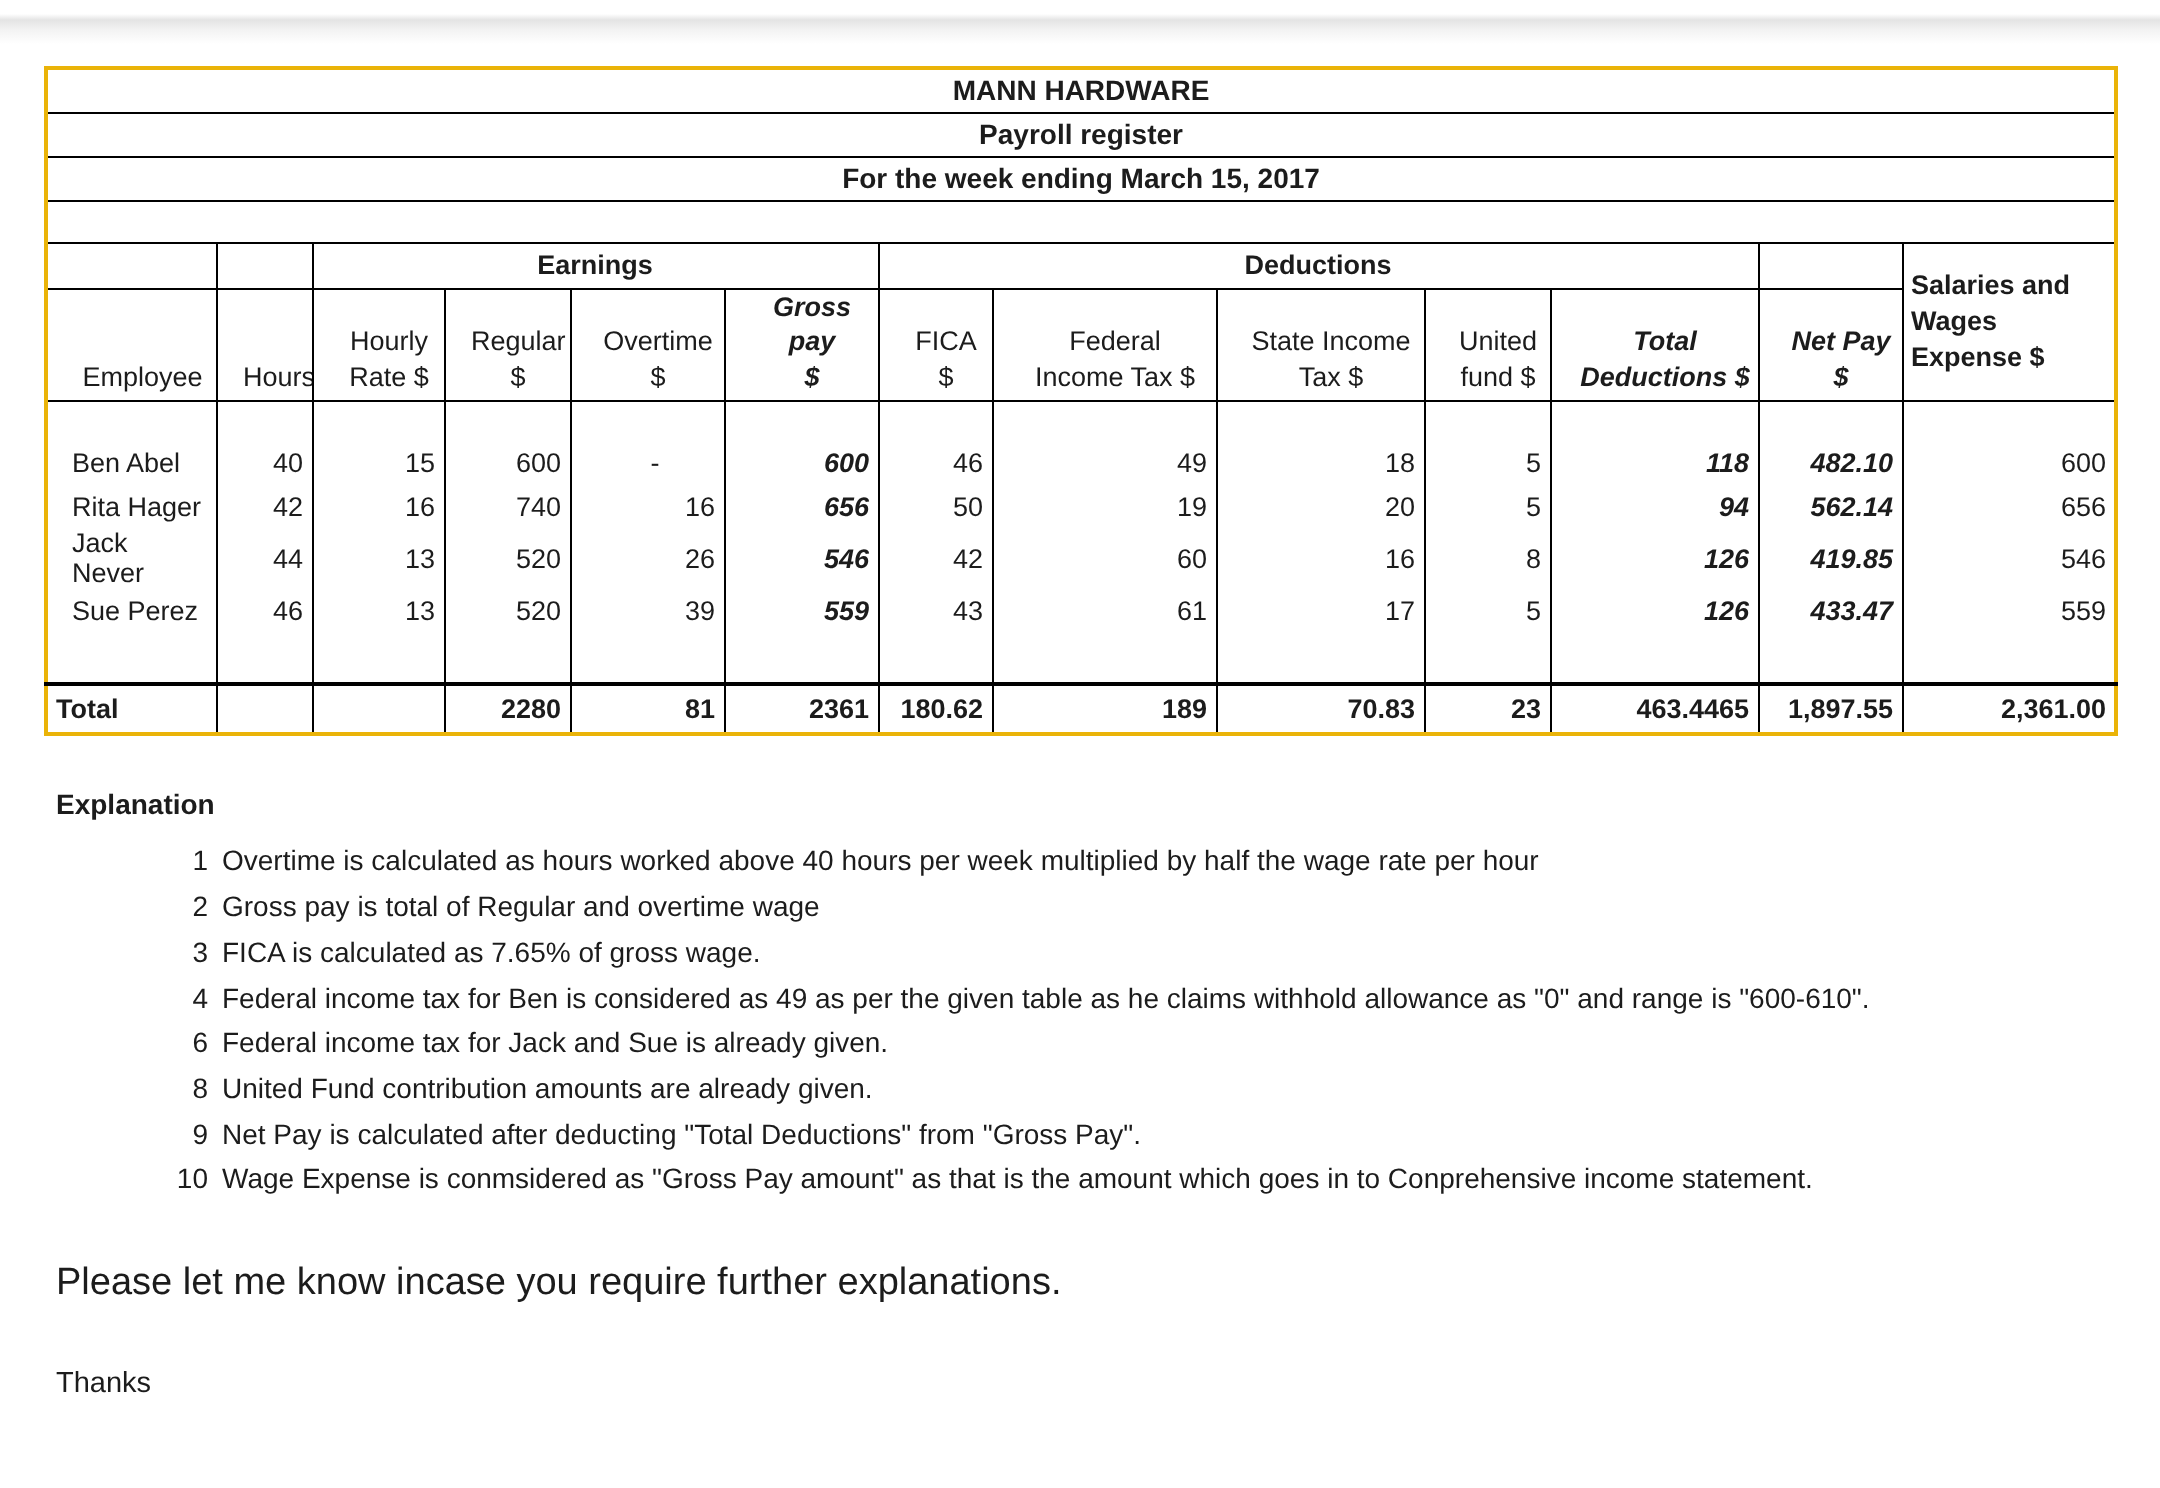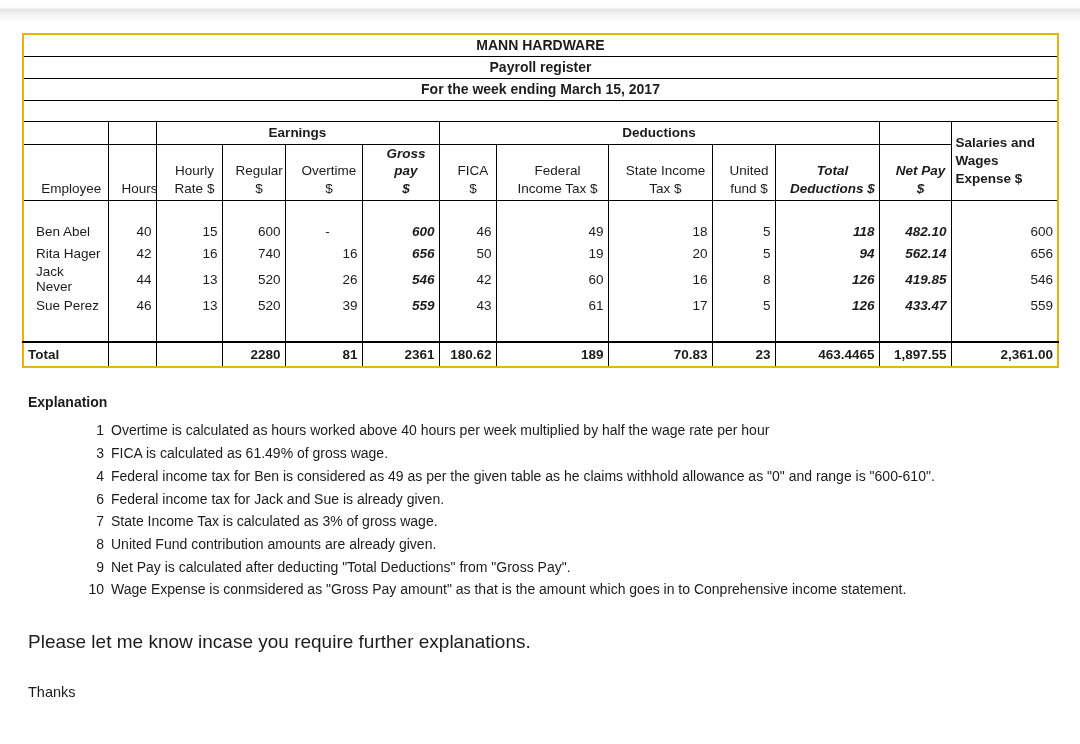--- a/index.html
+++ b/index.html
@@ -222,30 +222,30 @@
     </tr>
   </tbody>
     </table>
 
   <div class="explanation">
     <div class="exp-heading">Explanation</div>
     <div class="exp-item">
       <span class="exp-num">1</span><span>Overtime is calculated as hours worked above 40 hours per week multiplied by half the wage rate per hour</span>
     </div>
     <div class="exp-item">
-      <span class="exp-num">3</span><span>FICA is calculated as 61.49% of gross wage.</span>
+      <span class="exp-num">2</span><span>Gross pay is total of Regular and overtime wage</span>
+    </div>
+    <div class="exp-item">
+      <span class="exp-num">3</span><span>FICA is calculated as 7.65% of gross wage.</span>
     </div>
     <div class="exp-item">
       <span class="exp-num">4</span><span>Federal income tax for Ben is considered as 49 as per the given table as he claims withhold allowance as "0" and range is "600-610".</span>
     </div>
     <div class="exp-item">
       <span class="exp-num">6</span><span>Federal income tax for Jack and Sue is already given.</span>
-    </div>
-    <div class="exp-item">
-      <span class="exp-num">7</span><span>State Income Tax is calculated as 3% of gross wage.</span>
     </div>
     <div class="exp-item">
       <span class="exp-num">8</span><span>United Fund contribution amounts are already given.</span>
     </div>
     <div class="exp-item">
       <span class="exp-num">9</span><span>Net Pay is calculated after deducting "Total Deductions" from "Gross Pay".</span>
     </div>
     <div class="exp-item">
       <span class="exp-num">10</span><span>Wage Expense is conmsidered as "Gross Pay amount" as that is the amount which goes in to Conprehensive income statement.</span>
     </div>

